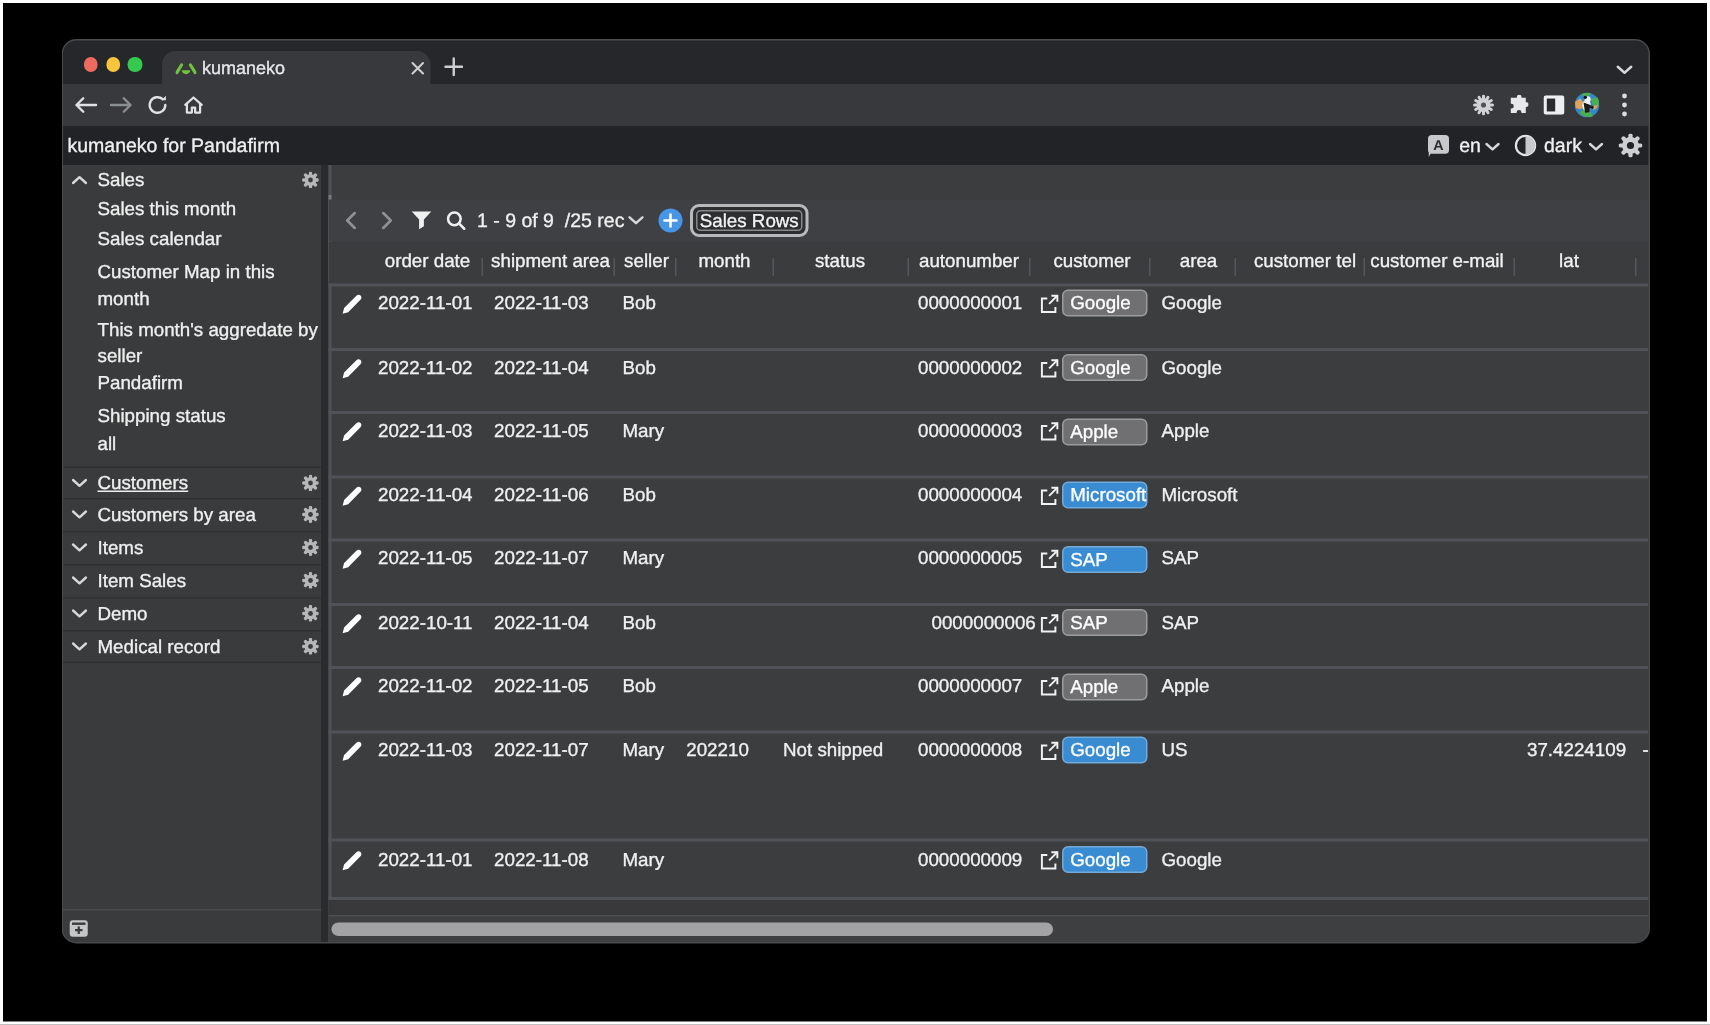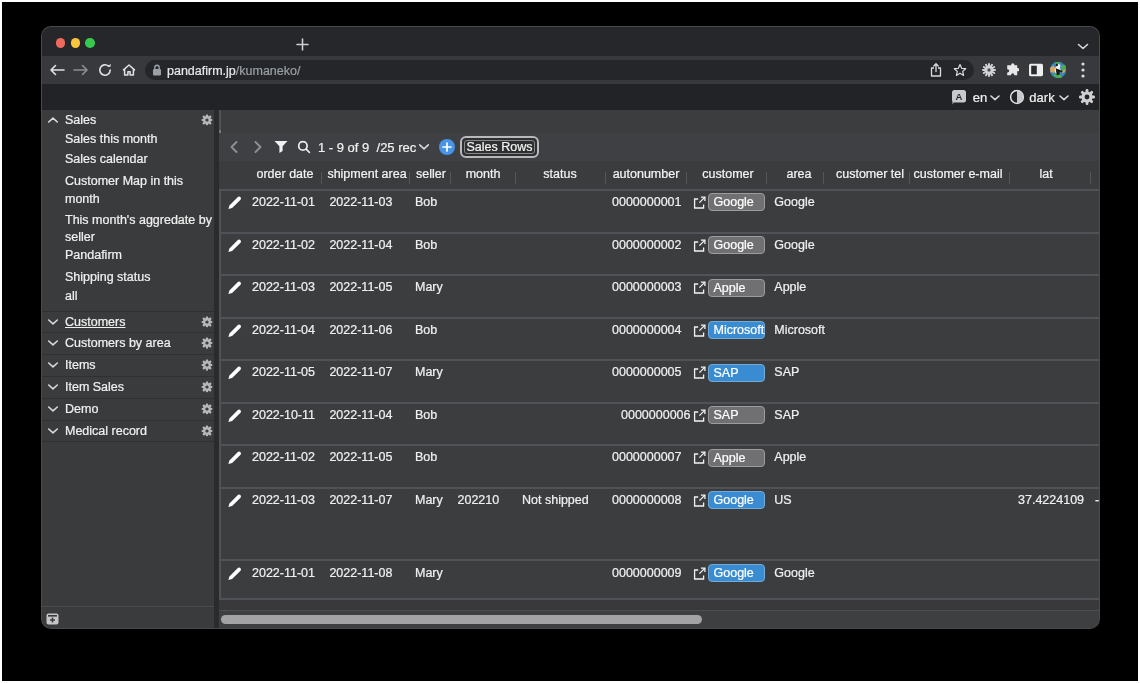--- a/index.html
+++ b/index.html
@@ -37,20 +37,35 @@
 svg{display:block}
 .cc{position:absolute;transform:translate(-50%,-50%)}
 </style></head><body>
 <div id="canvas"></div>
 <div id="win">
 
 <div id="tabstrip">
 <div class="tl" style="left:13.9px;background:#ef6a5e"></div>
 <div class="tl" style="left:28.7px;background:#f8c53c"></div>
 <div class="tl" style="left:43.1px;background:#35c94e"></div>
+<div id="btab">
+<div class="abs" style="left:9px;top:5px;">
+          <svg width="14" height="12" viewBox="0 0 14 12" style="">
+            <path d="M0.9 9.4L4 4.3" stroke="#70c13d" stroke-width="2.1" stroke-linecap="round" fill="none"></path>
+            <path d="M13.1 9.4L10 4.3" stroke="#70c13d" stroke-width="2.1" stroke-linecap="round" fill="none"></path>
+            <path d="M4.1 7.9c.2 3.4 5.6 3.4 5.8 0z" fill="#70c13d"></path>
+          </svg>
+        </div>
+<div class="abs" style="left:27px;top:4px;height:14px;line-height:14px"><span style="font-size:12px;color:rgba(232,234,237,.99)">kumaneko</span></div>
+<div class="abs" style="left:166.5px;top:6.5px;">
+          <svg width="9" height="9" viewBox="0 0 9 9" style="">
+            <path d="M1 1l7 7M8 1l-7 7" stroke="#cfcfcf" stroke-width="1.4" stroke-linecap="round"></path>
+          </svg>
+        </div>
+</div>
 <div class="abs" style="left:254px;top:11.2px;">
         <svg width="13" height="13" viewBox="0 0 13 13" style="">
           <path d="M6.5 1v11M1 6.5h11" stroke="#cfcfcf" stroke-width="1.6" stroke-linecap="round"></path>
         </svg>
       </div>
 <div class="abs" style="left:1035px;top:15.5px;">
         <svg width="12" height="7" viewBox="0 0 12 7" style="">
           <path d="M1.5 1.5L6 5.5l4.5-4" class="chev"></path>
         </svg>
       </div>
@@ -70,40 +85,20 @@
         <svg width="14" height="14" viewBox="0 0 14 14" style="">
           <path d="M12.2 7a5.2 5.2 0 1 1-1.7-3.85" stroke="#dfe1e5" stroke-width="1.6" fill="none" stroke-linecap="round"></path>
           <path d="M12.6 0.8v3h-3z" fill="#dfe1e5"></path>
         </svg>
       </div>
 <div class="cc" style="left:87px;top:14px;">
         <svg width="14" height="13" viewBox="0 0 14 13" style="">
           <path d="M1.5 6.4L7 1.5l5.5 4.9M2.6 5.6v5.9h3.3V8.2h2.2v3.3h3.3V5.6" stroke="#dfe1e5" stroke-width="1.5" fill="none" stroke-linejoin="round" stroke-linecap="round"></path>
         </svg>
       </div>
-<div id="pill">
-<div class="cc" style="left:11.5px;top:10px;">
-          <svg width="10" height="12" viewBox="0 0 10 12" style="">
-            <rect x="1" y="5" width="8" height="6.4" rx="1.2" fill="#9aa0a6"></rect>
-            <path d="M2.8 5V3.4a2.2 2.2 0 0 1 4.4 0V5" stroke="#9aa0a6" stroke-width="1.4" fill="none"></path>
-          </svg>
-        </div>
-<div class="abs" style="left:22px;top:3px;height:14px;line-height:14px"><span style="font-size:12.5px;color:rgba(232,234,237,.99)">pandafirm.jp</span><span style="font-size:12.5px;color:rgba(154,160,166,.99)">/kumaneko/</span></div>
-<div class="cc" style="left:791px;top:10px;">
-          <svg width="12" height="14" viewBox="0 0 12 14" style="">
-            <path d="M4 5H1.5v8h9V5H8" stroke="#dadce0" stroke-width="1.3" fill="none" stroke-linejoin="round"></path>
-            <path d="M6 8.5V1.2M3.8 3L6 0.8L8.2 3" stroke="#dadce0" stroke-width="1.3" fill="none" stroke-linecap="round" stroke-linejoin="round"></path>
-          </svg>
-        </div>
-<div class="cc" style="left:814.5px;top:10px;">
-          <svg width="14" height="13" viewBox="0 0 14 13" style="">
-            <path d="M7 1l1.7 3.8 4 .4-3 2.7.9 4L7 9.8 3.4 11.9l.9-4-3-2.7 4-.4z" stroke="#dadce0" stroke-width="1.2" fill="none" stroke-linejoin="round"></path>
-          </svg>
-        </div>
-</div>
 <div class="cc" style="left:947px;top:14px;">
         <svg width="14" height="14" viewBox="0 0 14 14" style="">
           <rect x="6" y="0" width="2" height="14" rx="1" fill="#d2d2d4" transform="rotate(0 7 7)"></rect>
           <rect x="6" y="0" width="2" height="14" rx="1" fill="#d2d2d4" transform="rotate(30 7 7)"></rect>
           <rect x="6" y="0" width="2" height="14" rx="1" fill="#d2d2d4" transform="rotate(60 7 7)"></rect>
           <rect x="6" y="0" width="2" height="14" rx="1" fill="#d2d2d4" transform="rotate(90 7 7)"></rect>
           <rect x="6" y="0" width="2" height="14" rx="1" fill="#d2d2d4" transform="rotate(120 7 7)"></rect>
           <rect x="6" y="0" width="2" height="14" rx="1" fill="#d2d2d4" transform="rotate(150 7 7)"></rect>
           <circle cx="7" cy="7" r="4.6" fill="#d2d2d4"></circle>
           <circle cx="7" cy="7" r="1.7" fill="#505254"></circle>
@@ -137,20 +132,21 @@
       </div>
 <div class="cc" style="left:1041px;top:14px;">
         <svg width="4" height="16" viewBox="0 0 4 16" style="">
           <circle cx="2" cy="2" r="1.6" fill="#dadce0"></circle>
           <circle cx="2" cy="8" r="1.6" fill="#dadce0"></circle>
           <circle cx="2" cy="14" r="1.6" fill="#dadce0"></circle>
         </svg>
       </div>
 </div>
 <div id="appheader">
+<div class="abs" style="left:3px;top:0px;font-size:13px;height:26px;line-height:26px">kumaneko for Pandafirm</div>
 <div class="cc" style="left:917px;top:13px;">
         <svg width="16" height="16" viewBox="0 0 16 16" style="">
           <rect x="1" y="1" width="14" height="12.5" rx="2.5" fill="#c9c9cb"></rect>
           <path d="M3 13l-1.5 2.6V13z" fill="#c9c9cb"></path>
           <text x="8" y="11" font-size="9.5" font-weight="bold" fill="#2a2b2d" text-anchor="middle" font-family="Liberation Sans">A</text>
         </svg>
       </div>
 <div class="cc" style="left:938px;top:13px;"><span style="font-size:13px">en</span></div>
 <div class="cc" style="left:953px;top:13.5px;">
         <svg width="10" height="6" viewBox="0 0 10 6" style="">

